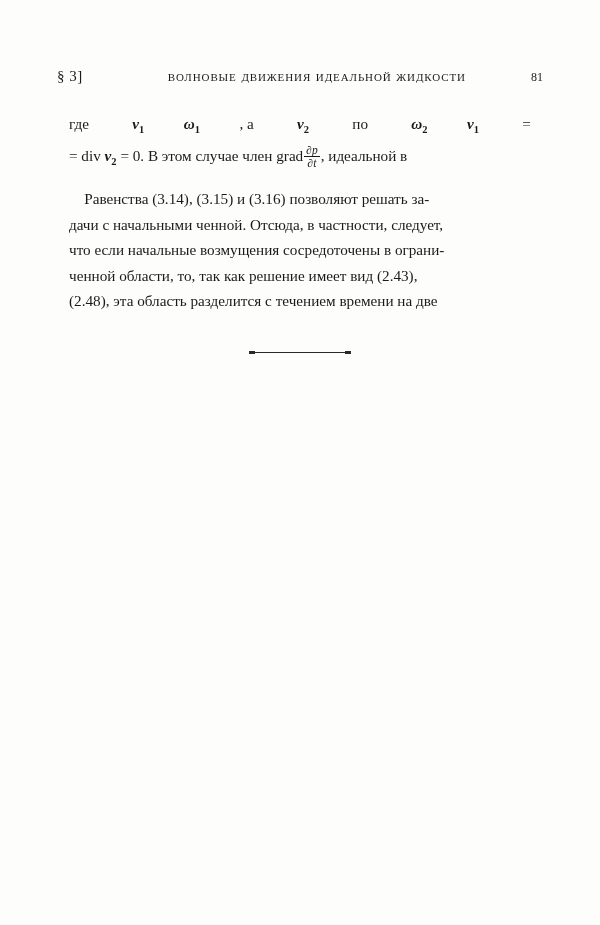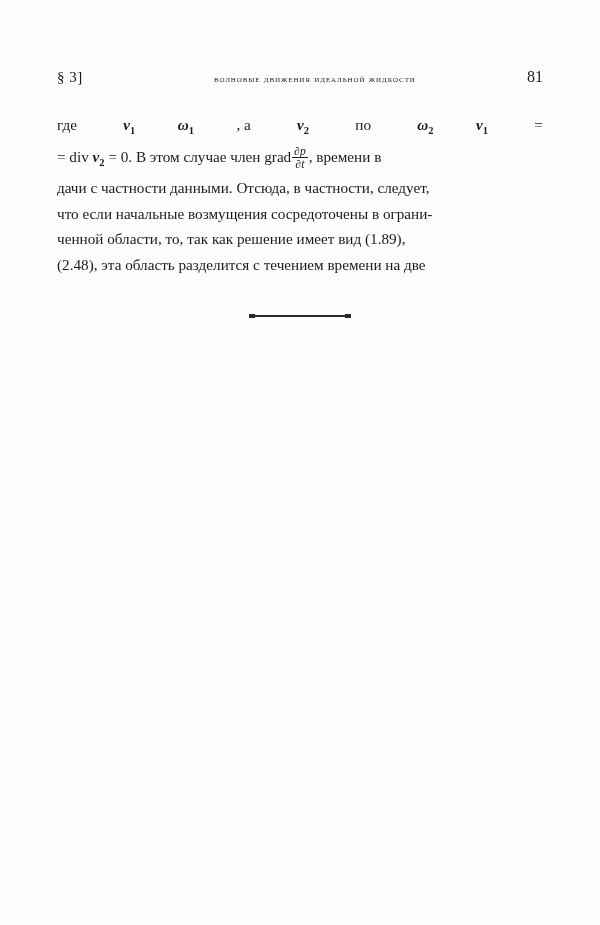--- a/index.html
+++ b/index.html
@@ -34,37 +34,37 @@
     margin-bottom: 26px;
   }
   .runhead .sec {
     font-size: 15px;
     letter-spacing: 0.5px;
     white-space: nowrap;
   }
   .runhead .title {
     flex: 1;
     text-align: center;
-    font-size: 10px;
+    font-size: 15px;
     letter-spacing: 0.9px;
     text-transform: lowercase;
     font-variant: small-caps;
     padding-left: 20px;
   }
   .runhead .folio {
-    font-size: 16px;
+    font-size: 12px;
     white-space: nowrap;
   }
   
   .para {
     font-size: 15.2px;
     line-height: 25.5px;
     text-align: justify;
     text-justify: inter-word;
-    margin: 0;
+    margin: 12px;
   }
   .line {
     display: block;
     white-space: nowrap;
   }
   .line.justify {
     display: flex;
     justify-content: space-between;
     white-space: nowrap;
   }
@@ -151,28 +151,31 @@
           <span class="vec"><span>v</span><span class="sub">1</span></span>
           <span class="vec"><span>ω</span><span class="sub">1</span></span>
           <span>, а </span>
           <span class="vec"><span>v</span><span class="sub">2</span></span>
           <span> по </span>
           <span class="vec"><span>ω</span><span class="sub">2</span></span>
           <span class="vec"><span>v</span><span class="sub">1</span></span>
           <span> =</span>
       </span>
       <span class="line">
-        <span>= div </span><span class="vec"><span>v</span><span class="sub">2</span></span><span> = 0.   В   этом   случае   член   grad</span><span class="frac"><span class="num">∂p</span><span class="den">∂t</span></span><span>,   времени в</span>
+        <span>= div </span><span class="vec"><span>v</span><span class="sub">2</span></span><span> = 0.   В   этом   случае   член   grad</span><span class="frac"><span class="num">∂p</span><span class="den">∂t</span></span><span>,   идеальной в</span>
       </span>
     </p>
 
     <p class="para block2">
-      <span class="line">дачи с частности данными. Отсюда, в частности, следует,</span>
+      <span class="line">
+        &nbsp;&nbsp;&nbsp;&nbsp;<span>Равенства   (3.14),   (3.15)   и   (3.16)   позволяют   решать   за-</span>
+      </span>
+      <span class="line">дачи с начальными ченной. Отсюда, в частности, следует,</span>
       <span class="line">что если начальные возмущения сосредоточены в ограни-</span>
-      <span class="line">ченной области, то, так как решение имеет вид (1.89),</span>
+      <span class="line">ченной области, то, так как решение имеет вид (2.43),</span>
       <span class="line">(2.48), эта область разделится с течением времени на две</span>
     </p>
 
     <div class="ornament">
       <div class="bar"></div>
     </div>
 
   </div>
 </div>
 

